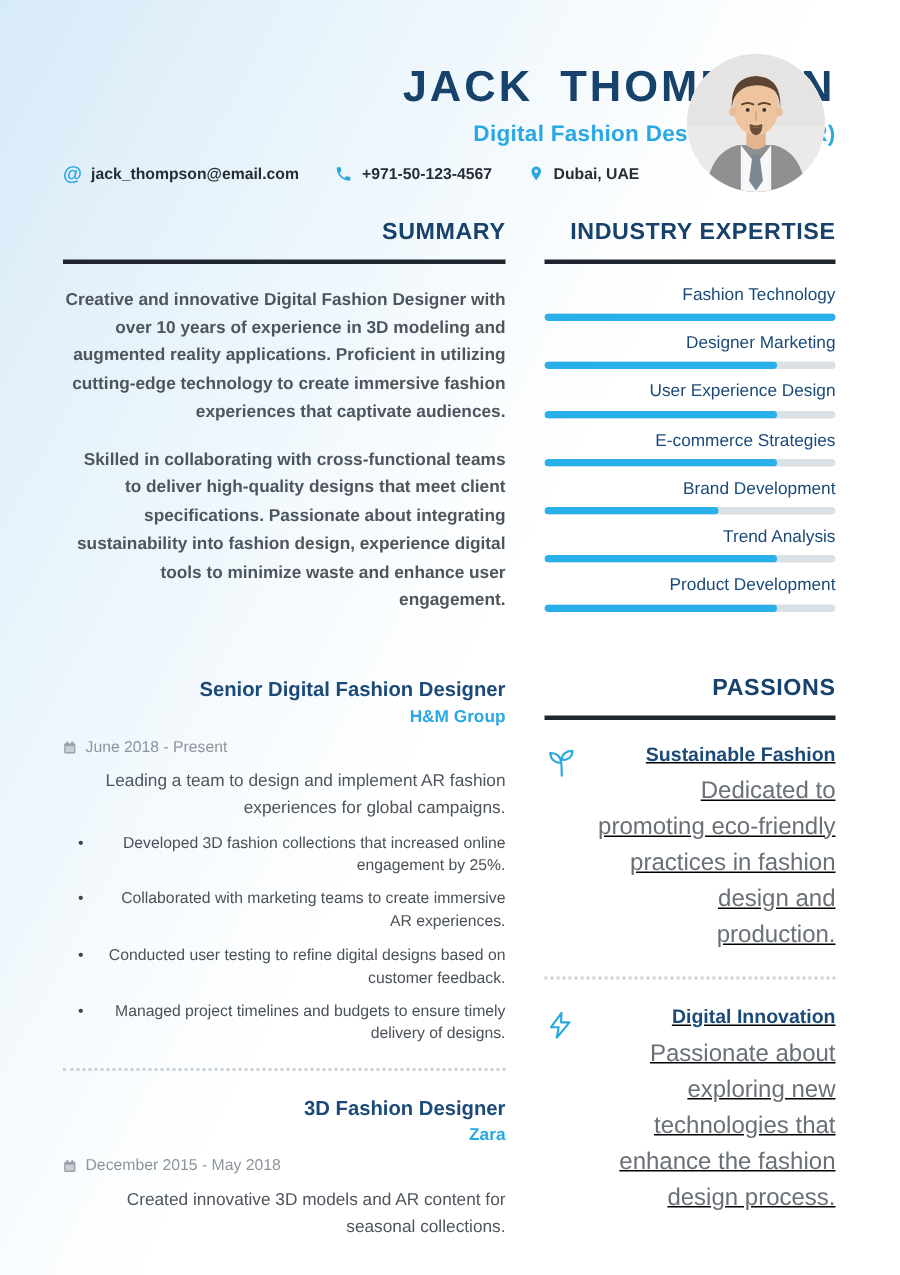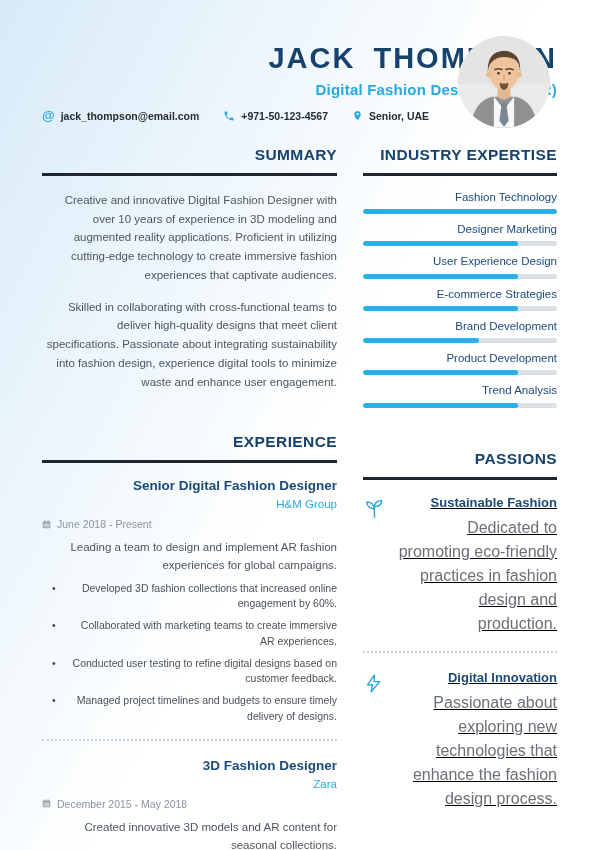--- a/index.html
+++ b/index.html
@@ -81,32 +81,33 @@
     border-bottom:3px solid var(--rule);
   }
   .sec-body{margin-top:15px;}
   .section + .section{margin-top:42px;}
   
   .summary-p{
     margin:0 0 13px;
     font-size:11.5px;
     line-height:1.63;
     color:var(--text);
+    font-weight:bold;
   }
   
   .job{margin-top:2px;}
   .job-title{
     margin:0 0 5px;
     font-size:13.5px;
     font-weight:bold;
     color:#1B4A78;
   }
   .company{
     font-size:11.5px;
-    font-weight:normal;
+    font-weight:bold;
     color:var(--accent);
     margin-bottom:8px;
   }
   .date-row{
     display:flex;align-items:center;gap:6px;
     font-size:10.5px;
     color:var(--muted);
   }
   .date-row svg{display:block;}
   .job-desc{
@@ -204,21 +205,21 @@
             </svg>
         </span>
         <span>+971-50-123-4567</span>
       </span>
       <span class="contact">
         <span class="cicon">
           <svg width="11" height="13" viewBox="0 0 24 24" fill="#29A8E2">
               <path d="M12 2C8.13 2 5 5.13 5 9c0 5.25 7 13 7 13s7-7.75 7-13c0-3.87-3.13-7-7-7zm0 9.5A2.5 2.5 0 1 1 12 6.5a2.5 2.5 0 0 1 0 5z"></path>
             </svg>
         </span>
-        <span>Senior, UAE</span>
+        <span>Dubai, UAE</span>
       </span>
     </div>
 
     <div class="photo">
       <svg viewBox="0 0 100 100">
         <defs>
             <clipPath id="pc">
               <circle cx="50" cy="50" r="50"></circle>
             </clipPath>
           </defs>
@@ -251,38 +252,37 @@
 
       <section class="section">
         <h2 class="sec">SUMMARY</h2>
         <div class="sec-body">
           <p class="summary-p">Creative and innovative Digital Fashion Designer with over 10 years of experience in 3D modeling and augmented reality applications. Proficient in utilizing cutting-edge technology to create immersive fashion experiences that captivate audiences.</p>
           <p class="summary-p">Skilled in collaborating with cross-functional teams to deliver high-quality designs that meet client specifications. Passionate about integrating sustainability into fashion design, experience digital tools to minimize waste and enhance user engagement.</p>
         </div>
       </section>
 
       <section class="section">
-        <h2 class="sec">EXPERIENCE</h2>
         <div class="sec-body">
 
           <div class="job">
             <h3 class="job-title">Senior Digital Fashion Designer</h3>
             <div class="company">H&amp;M Group</div>
             <div class="date-row">
               <svg width="9" height="9" viewBox="0 0 12 12">
                   <rect x="1" y="2" width="10" height="9" rx="1" fill="#9AA0A8"></rect>
                   <rect x="3" y="0.5" width="1.6" height="3" fill="#9AA0A8"></rect>
                   <rect x="7.4" y="0.5" width="1.6" height="3" fill="#9AA0A8"></rect>
                   <rect x="2.2" y="4.6" width="7.6" height="5.2" fill="#C9CED4"></rect>
                 </svg>
               <span>June 2018 - Present</span>
             </div>
             <div class="job-desc">Leading a team to design and implement AR fashion experiences for global campaigns.</div>
             <ul class="achievements">
-              <li>Developed 3D fashion collections that increased online engagement by 60%.</li>
+              <li>Developed 3D fashion collections that increased online engagement by 25%.</li>
               <li>Collaborated with marketing teams to create immersive AR experiences.</li>
               <li>Conducted user testing to refine digital designs based on customer feedback.</li>
               <li>Managed project timelines and budgets to ensure timely delivery of designs.</li>
             </ul>
           </div>
 
           <hr class="dotted-div">
 
           <div class="job">
             <h3 class="job-title">3D Fashion Designer</h3>
@@ -333,27 +333,27 @@
                 <div class="fill" style="width: 80%;"></div>
               </div>
           </div>
           <div class="skill">
             <div class="skill-name">Brand Development</div>
             <div class="track">
                 <div class="fill" style="width: 60%;"></div>
               </div>
           </div>
           <div class="skill">
+            <div class="skill-name">Trend Analysis</div>
+            <div class="track">
+                <div class="fill" style="width: 80%;"></div>
+              </div>
+          </div>
+          <div class="skill">
             <div class="skill-name">Product Development</div>
-            <div class="track">
-                <div class="fill" style="width: 80%;"></div>
-              </div>
-          </div>
-          <div class="skill">
-            <div class="skill-name">Trend Analysis</div>
             <div class="track">
                 <div class="fill" style="width: 80%;"></div>
               </div>
           </div>
         </div>
       </section>
 
       <section class="section">
         <h2 class="sec">PASSIONS</h2>
         <div class="sec-body">

